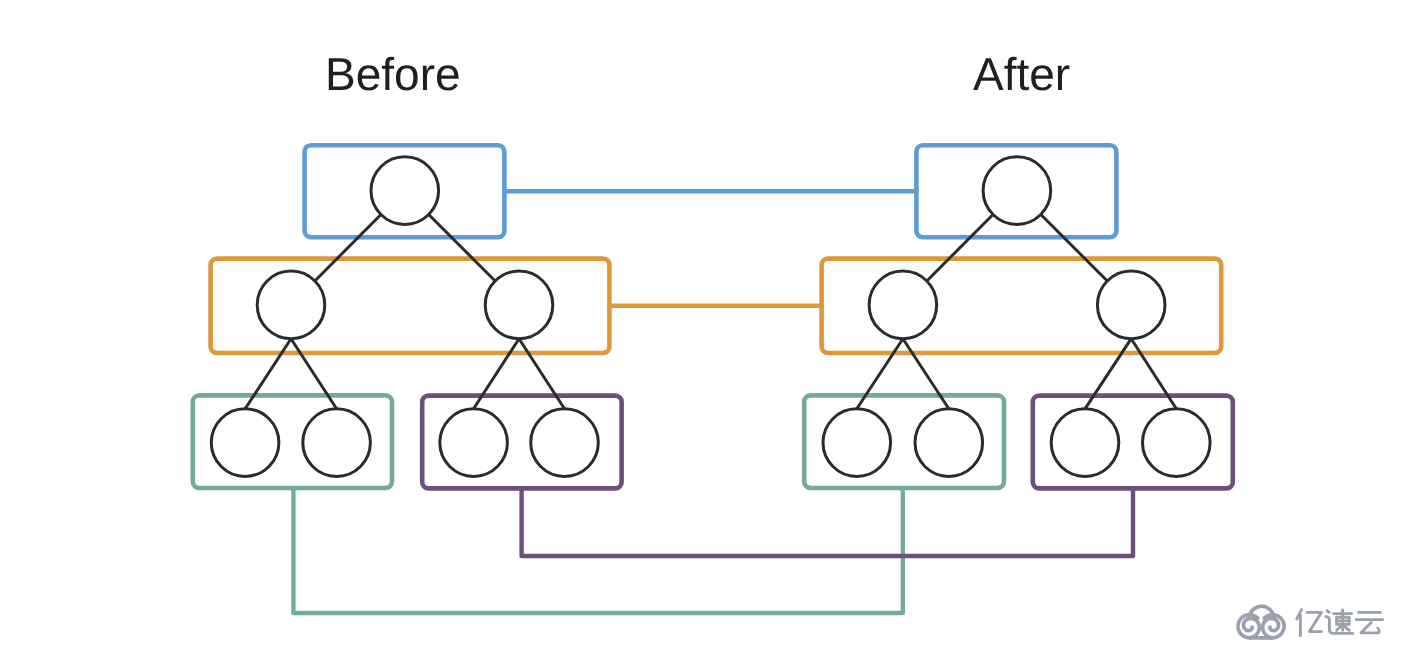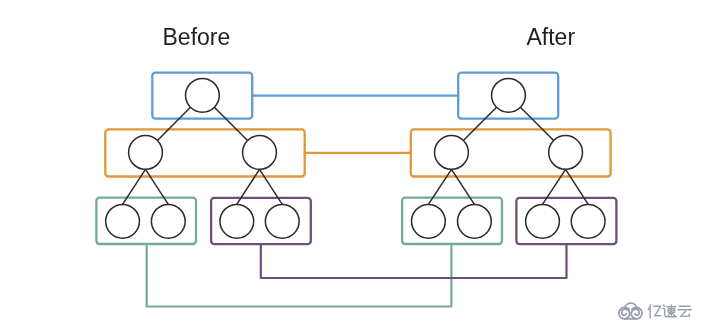--- a/index.html
+++ b/index.html
@@ -13,21 +13,21 @@
   .node{fill:#ffffff;stroke:#2b2b2b;stroke-width:1.5;}
   .tedge{stroke:#2b2b2b;stroke-width:1.5;fill:none;}
   .link{fill:none;stroke-width:2.2;stroke-linecap:butt;stroke-linejoin:round;}
 </style>
 </head>
 <body>
 
 <div id="stage">
 
   <div class="title" id="title-before" style="left: 162.5px; top: 26px; color: rgb(31, 31, 31);">Before</div>
-  <div class="title" id="title-after" style="left: 486.5px; top: 26px; color: rgb(31, 31, 31); margin-left: 40px;">After</div>
+  <div class="title" id="title-after" style="left: 486.5px; top: 26px; color: rgb(31, 31, 31);">After</div>
 
   <svg class="diagram" id="svg" viewBox="0 0 704 333">
     <g id="connectors-layer">
         <path d="M 251.3 95.6 L 459.2 95.6" class="link" stroke="#5d9cd6"></path>
         <path d="M 303.7 152.9 L 411.8 152.9" class="link" stroke="#df9839"></path>
         <path d="M 146.7 243.5 L 146.7 306.5 L 451.4 306.5 L 451.4 243.5" class="link" stroke="#74ab97"></path>
         <path d="M 260.8 244.0 L 260.8 278.0 L 566.5 278.0 L 566.5 244.0" class="link" stroke="#6e4f7c"></path>
       </g>
     <g id="groups-layer">
         <rect x="152.3" y="72.6" width="99.9" height="46" rx="3.2" ry="3.2" class="grp-box" stroke="#5d9cd6"></rect>

